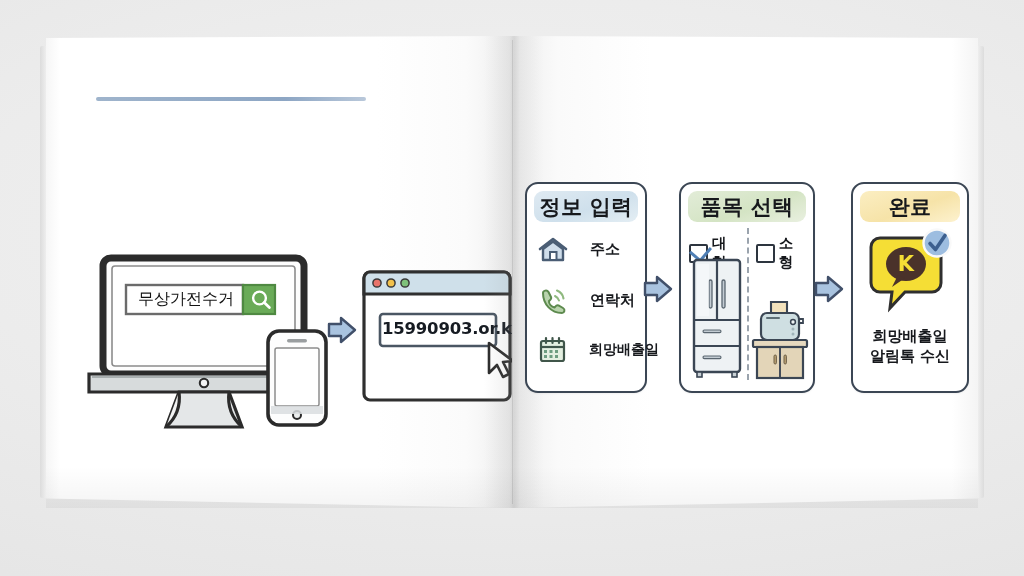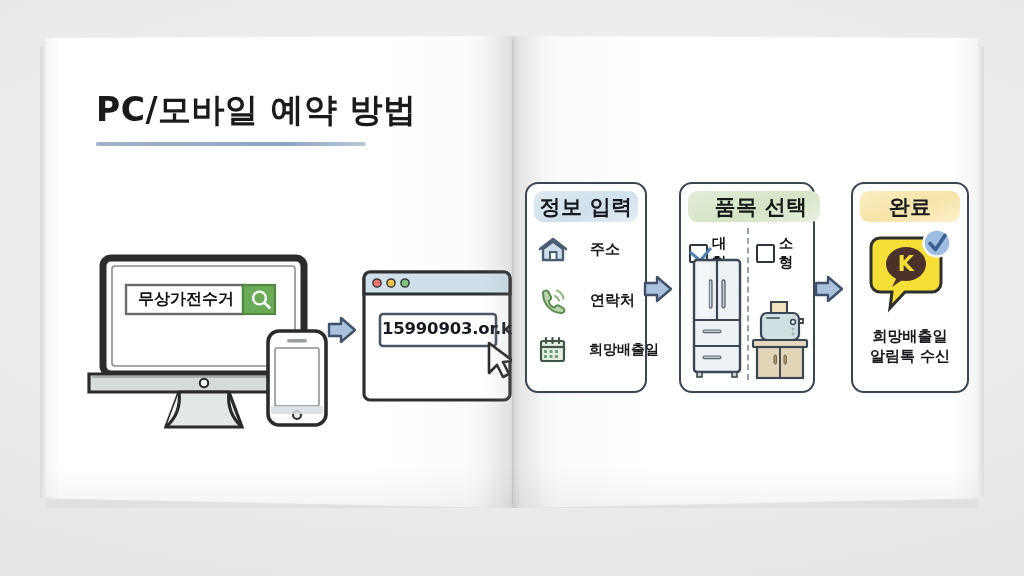--- a/index.html
+++ b/index.html
@@ -50,21 +50,21 @@
   
   .card{position:absolute;top:182px;width:118px;height:207px;
     background:#fff;border:2.4px solid #3b4654;border-radius:13px;
     box-shadow:0 1px 2px rgba(0,0,0,.05);}
   .card .hdr{position:absolute;left:7px;top:7px;width:104px;height:31px;border-radius:9px;
     display:flex;align-items:center;justify-content:center;
     font-size:21px;font-weight:700;color:#16181c;letter-spacing:.3px;
     font-family:"DejaVu Sans","Liberation Sans",sans-serif;}
   .card.c1{left:525px;}
   .card.c2{left:679px;width:132px;}
-  .card.c2 .hdr{width:118px;padding-left:14px;}
+  .card.c2 .hdr{width:118px;}
   .card.c3{left:851px;width:114px;}
   .card.c3 .hdr{width:100px;}
 
   .hdr.blue{background:linear-gradient(160deg,#dfeaf2,#cfe0ec 55%,#e4eef4);}
   .hdr.green{background:linear-gradient(160deg,#e2ecd8,#d4e4c4 55%,#e9f0e0);}
   .hdr.yellow{background:linear-gradient(160deg,#fbeec2,#f6e3a8 55%,#fdf2cf);}
 
   .row{position:absolute;display:flex;align-items:center;gap:22px;left:11px;}
   .row .lbl{font-size:15px;font-weight:700;color:#17191d;
     font-family:"DejaVu Sans","Liberation Sans",sans-serif;white-space:nowrap;}
@@ -96,21 +96,20 @@
   <div class="book-shadow"></div>
 
   <div class="book">
 
     <div class="edge-left"></div>
     <div class="edge-right"></div>
 
     <div class="page page-left">
 
       <div class="title-wrap">
-        <div class="title">PC/모바일 예약 방법</div>
         <div class="title-rule"></div>
       </div>
 
       <div class="illus">
         <svg width="466" height="472" viewBox="0 0 466 472">
 
           <g>
 
             <rect x="57" y="222" width="201" height="116" rx="8" fill="#fdfdfd" stroke="#2b2b2b" stroke-width="7"></rect>
             <rect x="66" y="230" width="183" height="100" rx="3" fill="#ffffff" stroke="#8c8c8c" stroke-width="1.6"></rect>
@@ -159,21 +158,21 @@
           <g>
             <path d="M443 307 L443 337 L451 329 L457 341 L463 338 L457 326 L467 325 Z" fill="#ffffff" stroke="#2b2b2b" stroke-width="2.6" stroke-linejoin="round"></path>
           </g>
 
           <g transform="translate(477,282)">
             <path d="M0 6 L12 6 L12 0 L26 12 L12 24 L12 18 L0 18 Z" fill="#a9c3df" stroke="#41506a" stroke-width="2.4" stroke-linejoin="round"></path>
           </g>
         </svg>
 
         <div style="position:absolute;left:85px;top:253px;width:110px;text-align:center;
-             font-size:16px;font-weight:700;color:#121212;font-family:'DejaVu Sans','Liberation Sans',sans-serif;">무상가전수거</div>
+             font-size:16px;font-weight:400;color:#121212;font-family:'DejaVu Sans','Liberation Sans',sans-serif;">무상가전수거</div>
 
 
         <div style="position:absolute;left:336px;top:283px;width:112px;text-align:center;
              font-size:16.5px;font-weight:700;color:#161b22;letter-spacing:-.2px;
              font-family:'DejaVu Sans','Liberation Sans',sans-serif;">15990903.or.kr</div>
       </div>
     </div>
 
     <div class="page page-right"></div>
 

